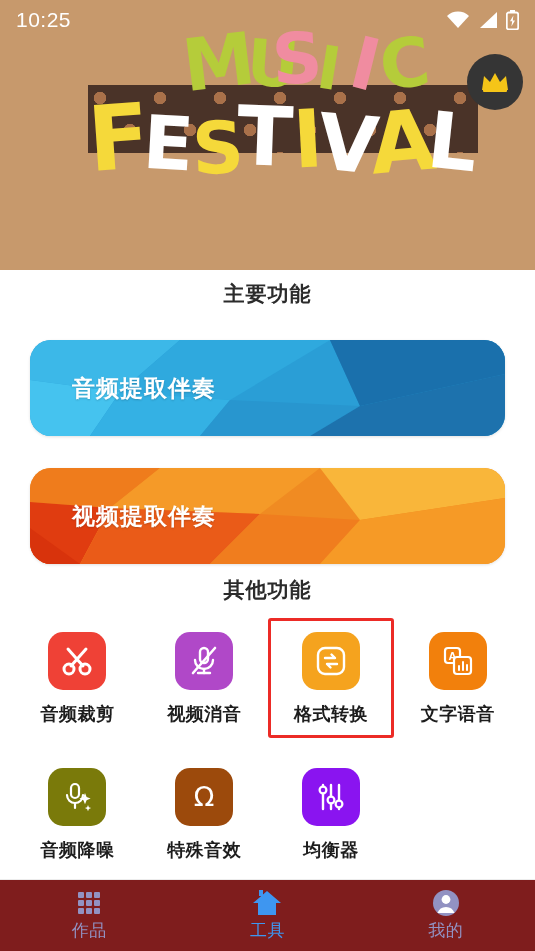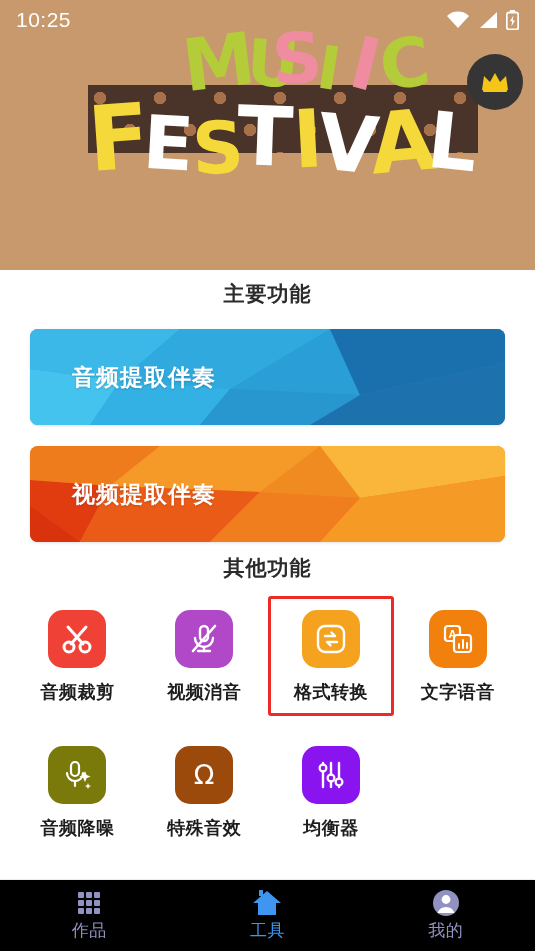--- a/index.html
+++ b/index.html
@@ -61,22 +61,22 @@
     font-size: 21px; font-weight: 700; color: #2b2b2b;
     letter-spacing: 1px;
   }
   .sec-main  { margin-top: 10px; }
   .sec-other { margin-top: 12px; }
 
   
   .cards { padding: 0 30px; }
   .fcard {
     position: relative;
-    height: 96px; border-radius: 8px;
-    margin-top: 21px;
+    height: 96px; border-radius: 21px;
+    margin-top: 32px;
     overflow: hidden;
     display: flex; align-items: center;
     box-shadow: 0 1px 3px rgba(0,0,0,.12);
   }
   .fcard svg.poly { position: absolute; inset: 0; width: 100%; height: 100%; }
   .fcard .flabel {
     position: relative; z-index: 2;
     margin-left: 42px;
     color: #ffffff; font-size: 23px; font-weight: 700;
     letter-spacing: 1px;
@@ -103,21 +103,21 @@
   .glabel {
     margin-top: 12px;
     font-size: 18px; font-weight: 700; color: #1d1d1d;
     letter-spacing: .5px; white-space: nowrap;
   }
 
   
   .tabbar {
     position: absolute; left: 0; bottom: 0;
     width: 535px; height: 72px;
-    background: #000000; border-top: 1px solid #ececec;
+    background: #7f1d1d; border-top: 1px solid #ececec;
     display: grid; grid-template-columns: repeat(3, 1fr);
     align-items: center;
   }
   .tab { display: flex; flex-direction: column; align-items: center; gap: 2px; }
   .tab .tlabel { font-size: 17px; letter-spacing: .5px; }
   .tab.inactive .tlabel { color: #9292c2; }
   .tab.active   .tlabel { color: #3e96f0; }
 </style>
 </head>
 <body>

